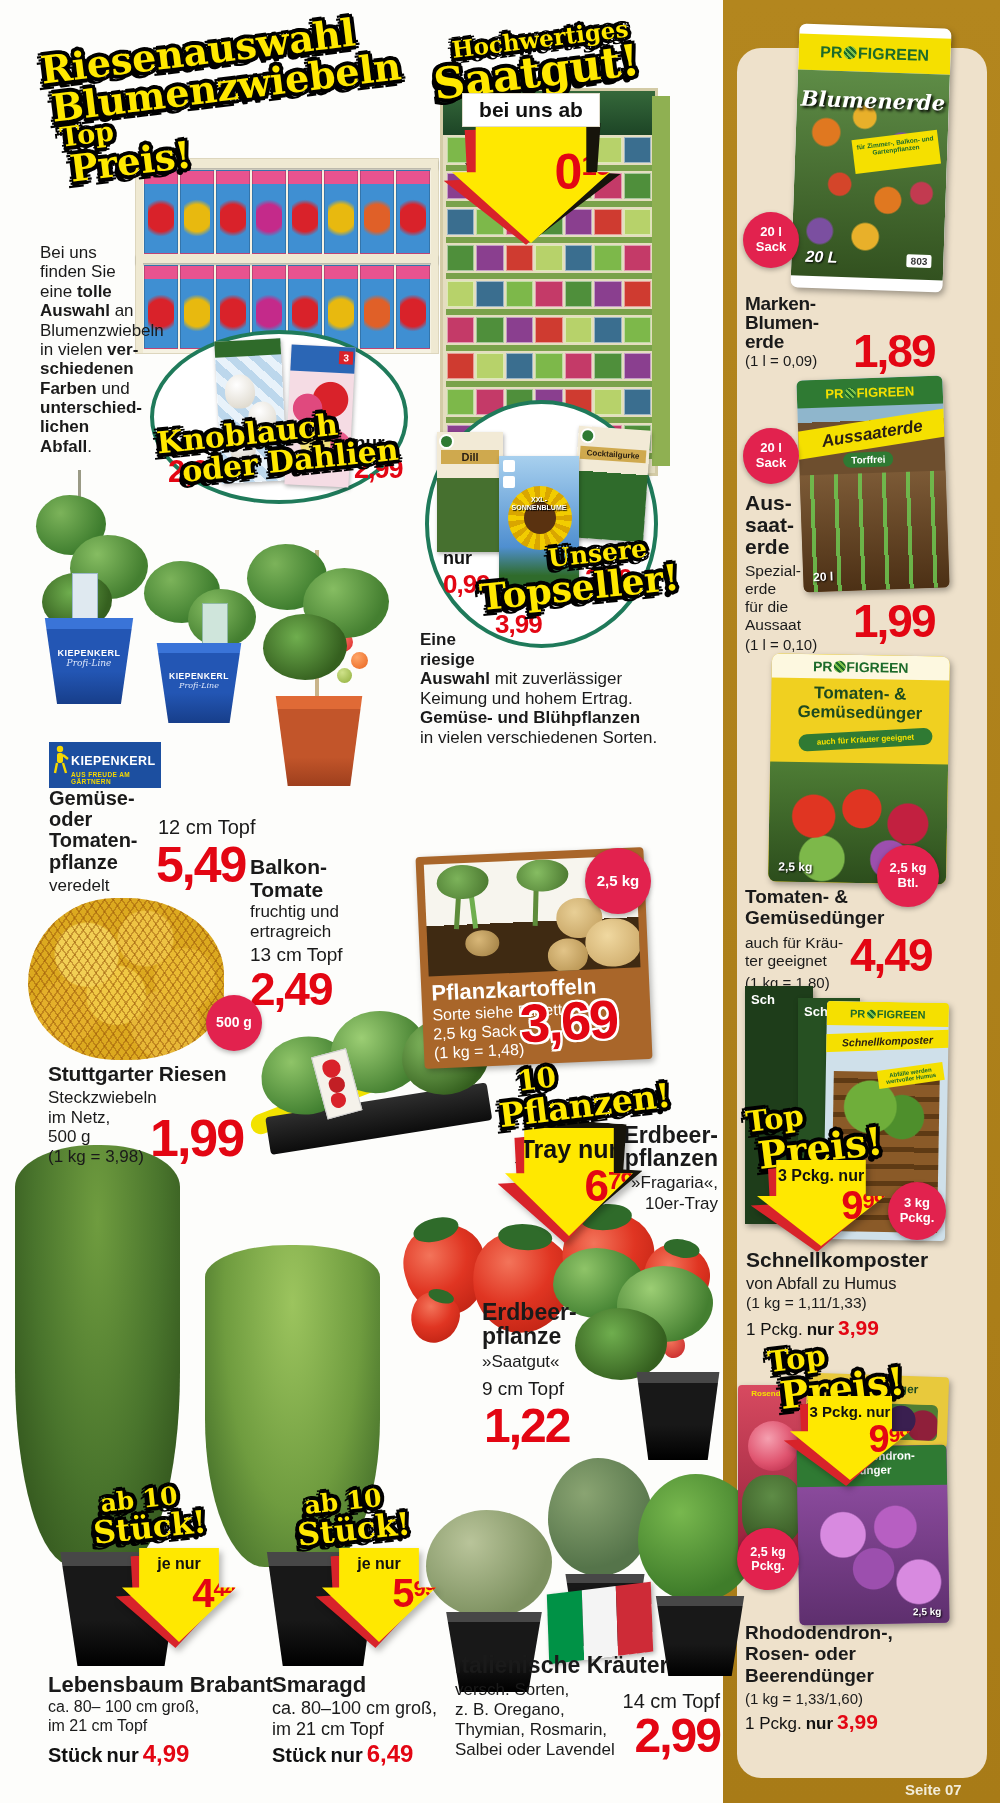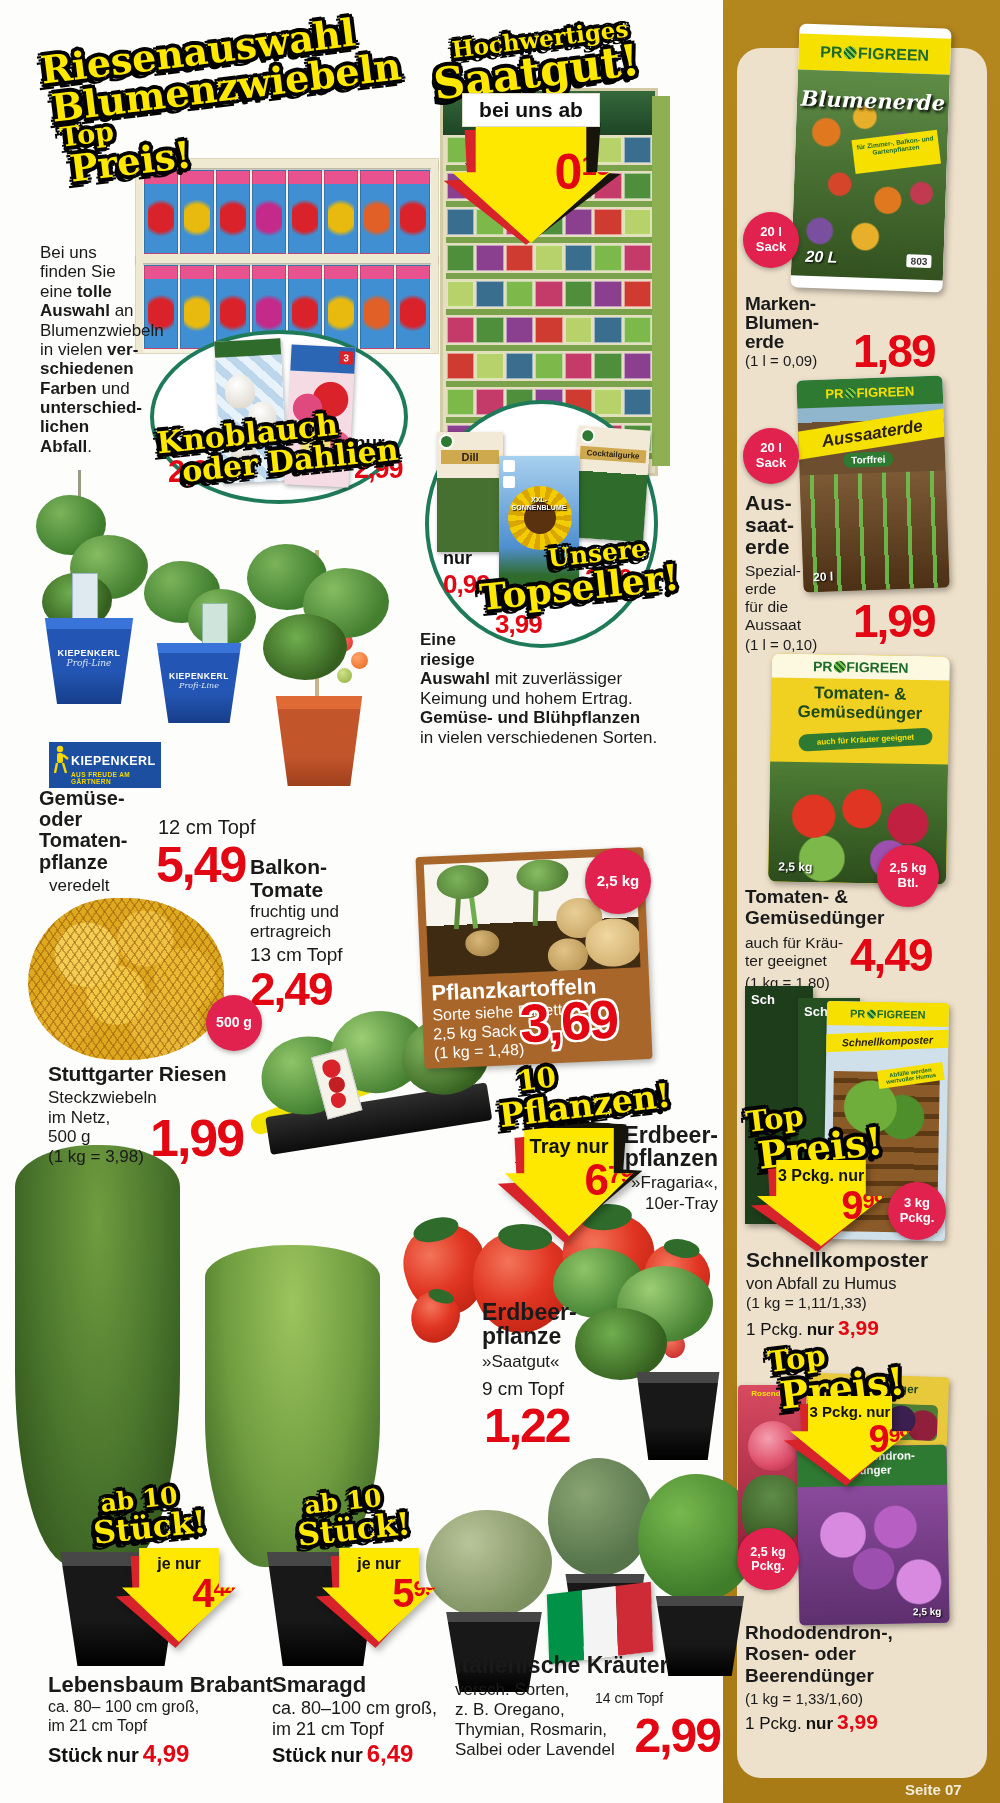--- a/index.html
+++ b/index.html
@@ -561,21 +561,21 @@
   <div class="abs" style="left:49px;top:742px;width:112px;height:46px;background:#1c4fa0;z-index:4;">
     <svg width="18" height="30" viewBox="0 0 18 30" style="position:absolute;left:3px;top:3px;">
       <circle cx="8" cy="4" r="3.2" fill="#f5d800"></circle>
       <rect x="5" y="8" width="6" height="10" rx="2" fill="#f5d800"></rect>
       <path d="M5 18 L3 28 M11 18 L14 28 M11 10 L16 14" stroke="#f5d800" stroke-width="2.4" fill="none"></path>
     </svg>
     <div style="position:absolute;left:22px;top:12px;color:#fff;font-weight:bold;font-size:12.5px;letter-spacing:.4px;">KIEPENKERL</div>
     <div style="position:absolute;left:22px;bottom:3px;color:#f5d800;font-size:6.5px;font-weight:bold;letter-spacing:.4px;">AUS FREUDE AM GÄRTNERN</div>
   </div>
 
-  <div class="t" style="left:39px;top:788px;font-size:20px;font-weight:bold;line-height:1.06;z-index:4;">
+  <div class="t" style="left:49px;top:788px;font-size:20px;font-weight:bold;line-height:1.06;z-index:4;">
       <div>Gemüse-</div>
       <div>oder</div>
       <div>Tomaten-</div>
       <div>pflanze</div>
     </div>
   <div class="t" style="left:49px;top:876px;font-size:17px;z-index:4;">veredelt</div>
   <div class="t" style="left:158px;top:816px;font-size:20px;z-index:4;">12 cm Topf</div>
   <div class="bigpr" style="left:156px;top:840px;font-size:50px;z-index:4;">5,49</div>
 
   <div class="t" style="left:250px;top:856px;font-size:21px;font-weight:bold;line-height:1.08;z-index:4;">
@@ -643,21 +643,21 @@
   </div>
 
   <div class="fancy" style="left:497px;top:1060px;transform:rotate(-7deg);z-index:6;">
     <div style="font-size:28px;margin-left:22px;">10</div>
     <div style="font-size:33px;">Pflanzen!</div>
   </div>
   <div class="abs shadowed" style="left:505px;top:1128px;width:128px;height:108px;z-index:5;">
     <div class="arrow k" style="inset:0;transform:translate(9px,-7px) rotate(4deg);"></div>
     <div class="arrow r" style="inset:0;transform:translate(-7px,7px) rotate(-3deg);"></div>
     <div class="arrow y" style="inset:0;">
-      <div class="ar-pre" style="font-size:20px;">Tray nur</div>
+      <div class="ar-pre" style="font-size:25px;">Tray nur</div>
       <div class="apx" style="font-size:44px;"><span>6</span><span class="as">79</span></div>
     </div>
   </div>
   <div class="t" style="left:560px;top:1124px;width:158px;text-align:right;font-size:23px;font-weight:bold;line-height:1.0;z-index:4;">
       <div>Erdbeer-</div>
       <div>pflanzen</div>
     </div>
   <div class="t" style="left:560px;top:1172px;width:158px;text-align:right;font-size:17px;line-height:1.25;z-index:4;">
       <div>»Fragaria«,</div>
       <div>10er-Tray</div>
@@ -756,16 +756,16 @@
       <div style="background:#ce2b37;"></div>
   </div>
 
   <div class="t" style="left:455px;top:1652px;font-size:23px;font-weight:bold;z-index:4;">Italienische Kräuter</div>
   <div class="t" style="left:455px;top:1680px;font-size:17px;line-height:1.17;z-index:4;">
       <div>versch. Sorten,</div>
       <div>z. B. Oregano,</div>
       <div>Thymian, Rosmarin,</div>
       <div>Salbei oder Lavendel</div>
     </div>
-  <div class="t" style="left:595px;top:1690px;width:125px;font-size:14px;z-index:4;">14 cm Topf</div>
+  <div class="t" style="left:595px;top:1690px;width:125px;text-align:right;font-size:20px;z-index:4;">14 cm Topf</div>
   <div class="bigpr" style="left:575px;top:1712px;width:145px;text-align:right;font-size:48px;z-index:4;">2,99</div>
 
 </div>
 
 </body></html>

